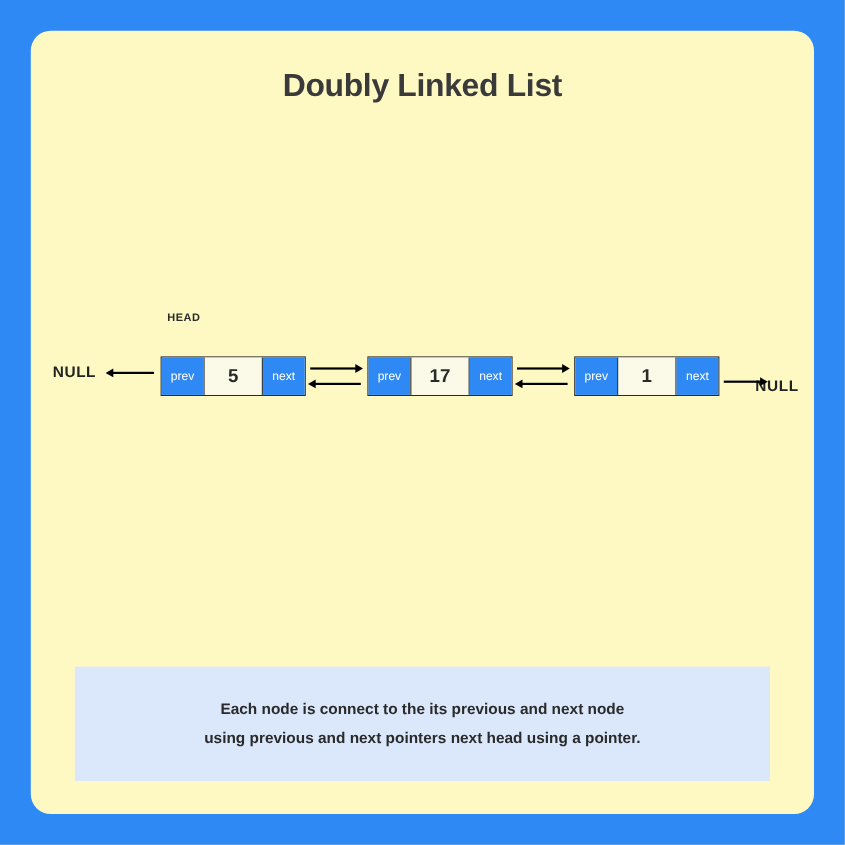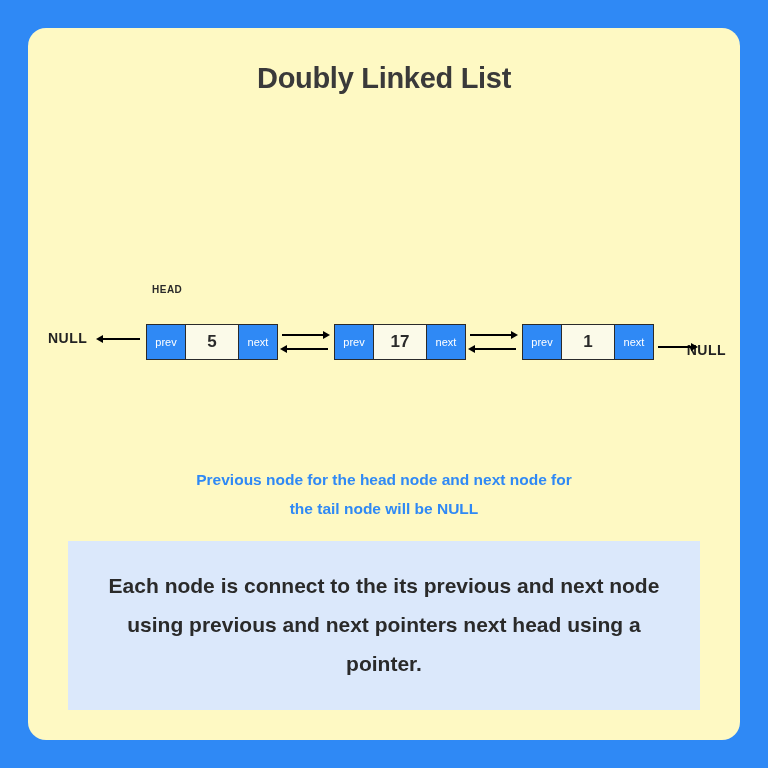--- a/index.html
+++ b/index.html
@@ -98,21 +98,21 @@
     font-weight: 600;
     line-height: 1.85;
   }
   .footer-box {
     position: absolute;
     left: 40px; right: 40px;
     bottom: 30px;
     background: #dbe8fb;
     padding: 26px 28px;
     text-align: center;
-    font-size: 21px;
+    font-size: 14px;
     font-weight: 600;
     color: #2a2a2a;
     line-height: 1.85;
   }
 </style>
 </head>
 <body>
 
 <div class="card">
 
@@ -152,23 +152,19 @@
     <div class="arrow left" style="left:246px; top:50px; width:42px;"></div>
 
     <div class="arrow right" style="left:430px; top:36px; width:42px;"></div>
 
     <div class="arrow left" style="left:434px; top:50px; width:42px;"></div>
 
     <div class="arrow right" style="left:618px; top:48px; width:34px;"></div>
 
   </div>
 
-  <div class="note" style="top:438px;">
-    <span>Previous node for the head node and next node for</span><br>
-    <span>the tail node will be NULL</span>
-  </div>
 
   <div class="footer-box">
     <span>Each node is connect to the its previous and next node</span><br>
     <span>using previous and next pointers next head using a pointer.</span>
   </div>
 
 </div>
 
 </body></html>

